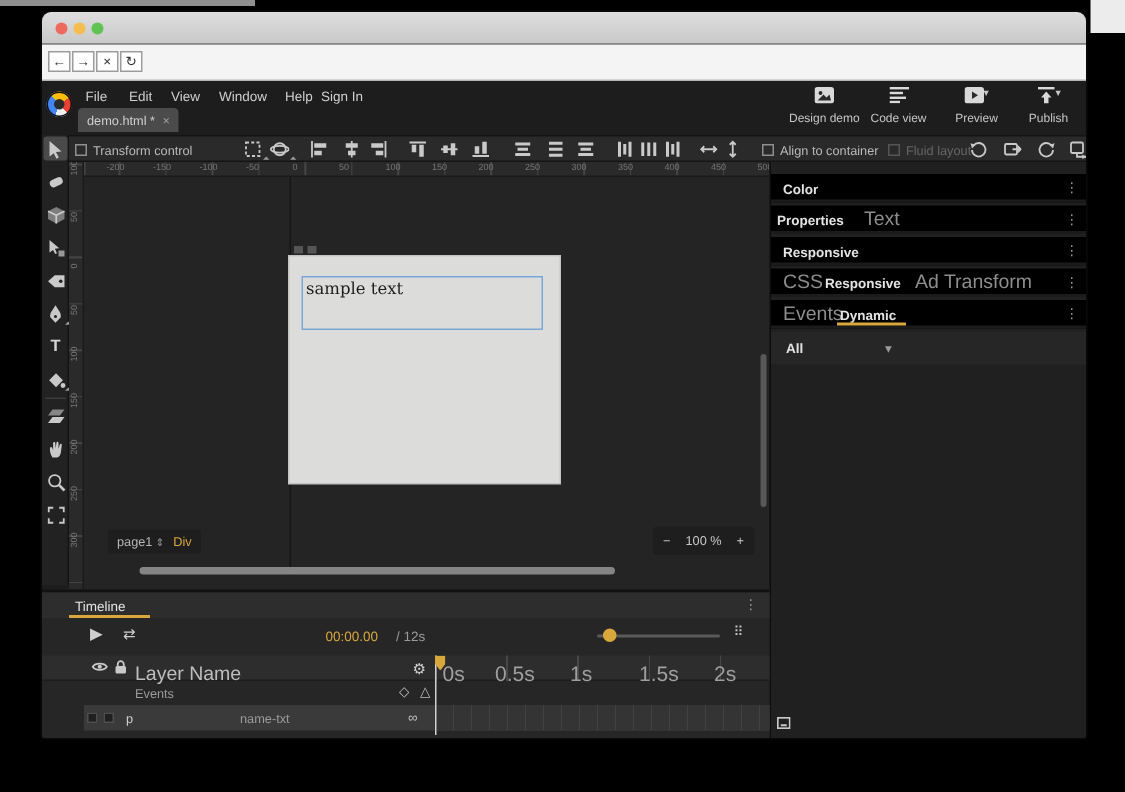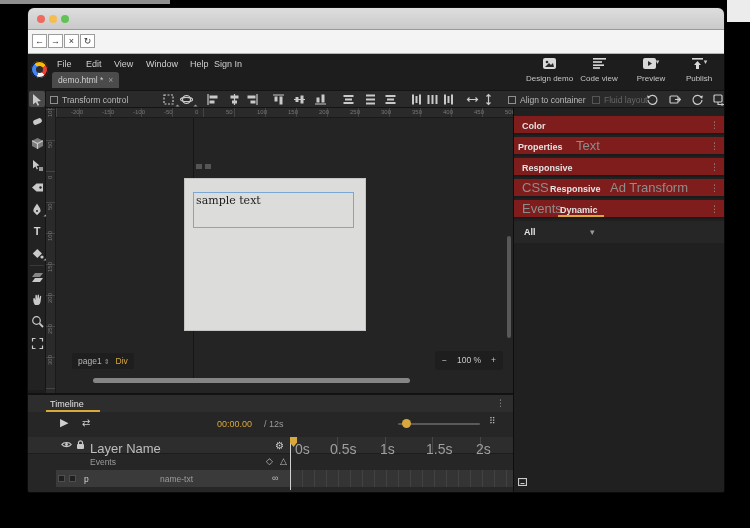--- a/index.html
+++ b/index.html
@@ -56,37 +56,37 @@
 
   
   .canvas { position:absolute; left:18px; top:54px; width:467px; height:285px; background:#242424; overflow:hidden; }
   .hruler { position:absolute; left:10px; top:0; right:0; height:10px; background:#2a2a2a; border-bottom:1px solid #1a1a1a;
             background-image:repeating-linear-gradient(to right,#454545 0 1px,transparent 1px 31px); background-position:23px 0; }
   .vruler { position:absolute; left:0; top:0; width:10px; bottom:0; background:#2a2a2a; border-right:1px solid #1a1a1a;
             background-image:repeating-linear-gradient(to bottom,#454545 0 1px,transparent 1px 31px); background-position:0 1px; }
   .hlab { position:absolute; top:1px; font-size:6px; color:#767676; transform:translateX(2px); }
   .vlab { position:absolute; left:-1px; width:10px; font-size:6px; color:#767676; transform:rotate(-90deg); }
   .zeroline { position:absolute; left:147px; top:10px; width:1px; height:265px; background:#161616; }
-  .artboard { position:absolute; left:139px; top:63px; width:180px; height:151px; background:#dcdddb; box-shadow:0 0 0 1px #c4c4c4;margin-top:8px; }
+  .artboard { position:absolute; left:147px; top:63px; width:180px; height:151px; background:#dcdddb; box-shadow:0 0 0 1px #c4c4c4; }
   .handle { position:absolute; width:6px; height:5px; background:#555; }
   .selbox { position:absolute; left:8px; top:13px; width:161px; height:36px; border:1px solid #7aa7d6; }
   .sampletext { position:absolute; left:2px; top:1px; font-family:"DejaVu Serif", serif; font-size:11px; color:#1c1c1c; }
   .breadcrumb { position:absolute; left:26px; top:245px; height:16px; background:#1e1e1e; border-radius:2px;
                 padding:0 6px; line-height:16px; font-size:8.5px; color:#b5b5b5; }
   .breadcrumb .el { color:#d9a83c; margin-left:6px; }
   .breadcrumb .sel { font-size:7px; color:#9a9a9a; margin-left:2px; }
   .zoomctl { position:absolute; left:389px; top:243px; width:68px; height:19px; background:#1e1e1e; border-radius:3px;
              color:#c9c9c9; font-size:8.5px; }
   .zoomctl span { position:absolute; top:4px; }
   .hscroll { position:absolute; left:47px; top:270px; width:317px; height:5px; background:#858585; border-radius:3px; }
   .vscroll { position:absolute; left:461px; top:128px; width:4px; height:102px; background:#585858; border-radius:2px; }
 
   
   .rpanel { position:absolute; left:485px; top:54px; width:211px; height:384px; background:#202020; border-left:1px solid #0e0e0e; }
-  .prow { position:absolute; left:0; width:100%; height:19px; background:#7f1d1d; border-bottom:2px solid #1b1b1b; }
+  .prow { position:absolute; left:0; width:100%; height:19px; background:#000000; border-bottom:2px solid #1b1b1b; }
   .prow .hd { position:absolute; top:5px; font-size:9px; font-weight:bold; color:#e3e3e3; }
   .prow .sub { position:absolute; top:1px; font-size:13px; color:#8d8d8d; }
   .kebab { position:absolute; right:5px; top:4px; color:#9b9b9b; font-size:9px; }
   .uline { position:absolute; height:2px; background:#d9a83c; bottom:0; }
   .allrow { position:absolute; left:0; width:100%; height:22px; background:#262626; }
 
   
   .timeline { position:absolute; left:0; top:339px; width:485px; height:99px; background:#262626; border-top:2px solid #121212; }
   .tl-head { position:absolute; left:0; top:0; width:100%; height:17px; background:#2d2d2d; }
   .tl-title { position:absolute; left:22px; top:4px; font-size:9px; color:#e3e3e3; }

